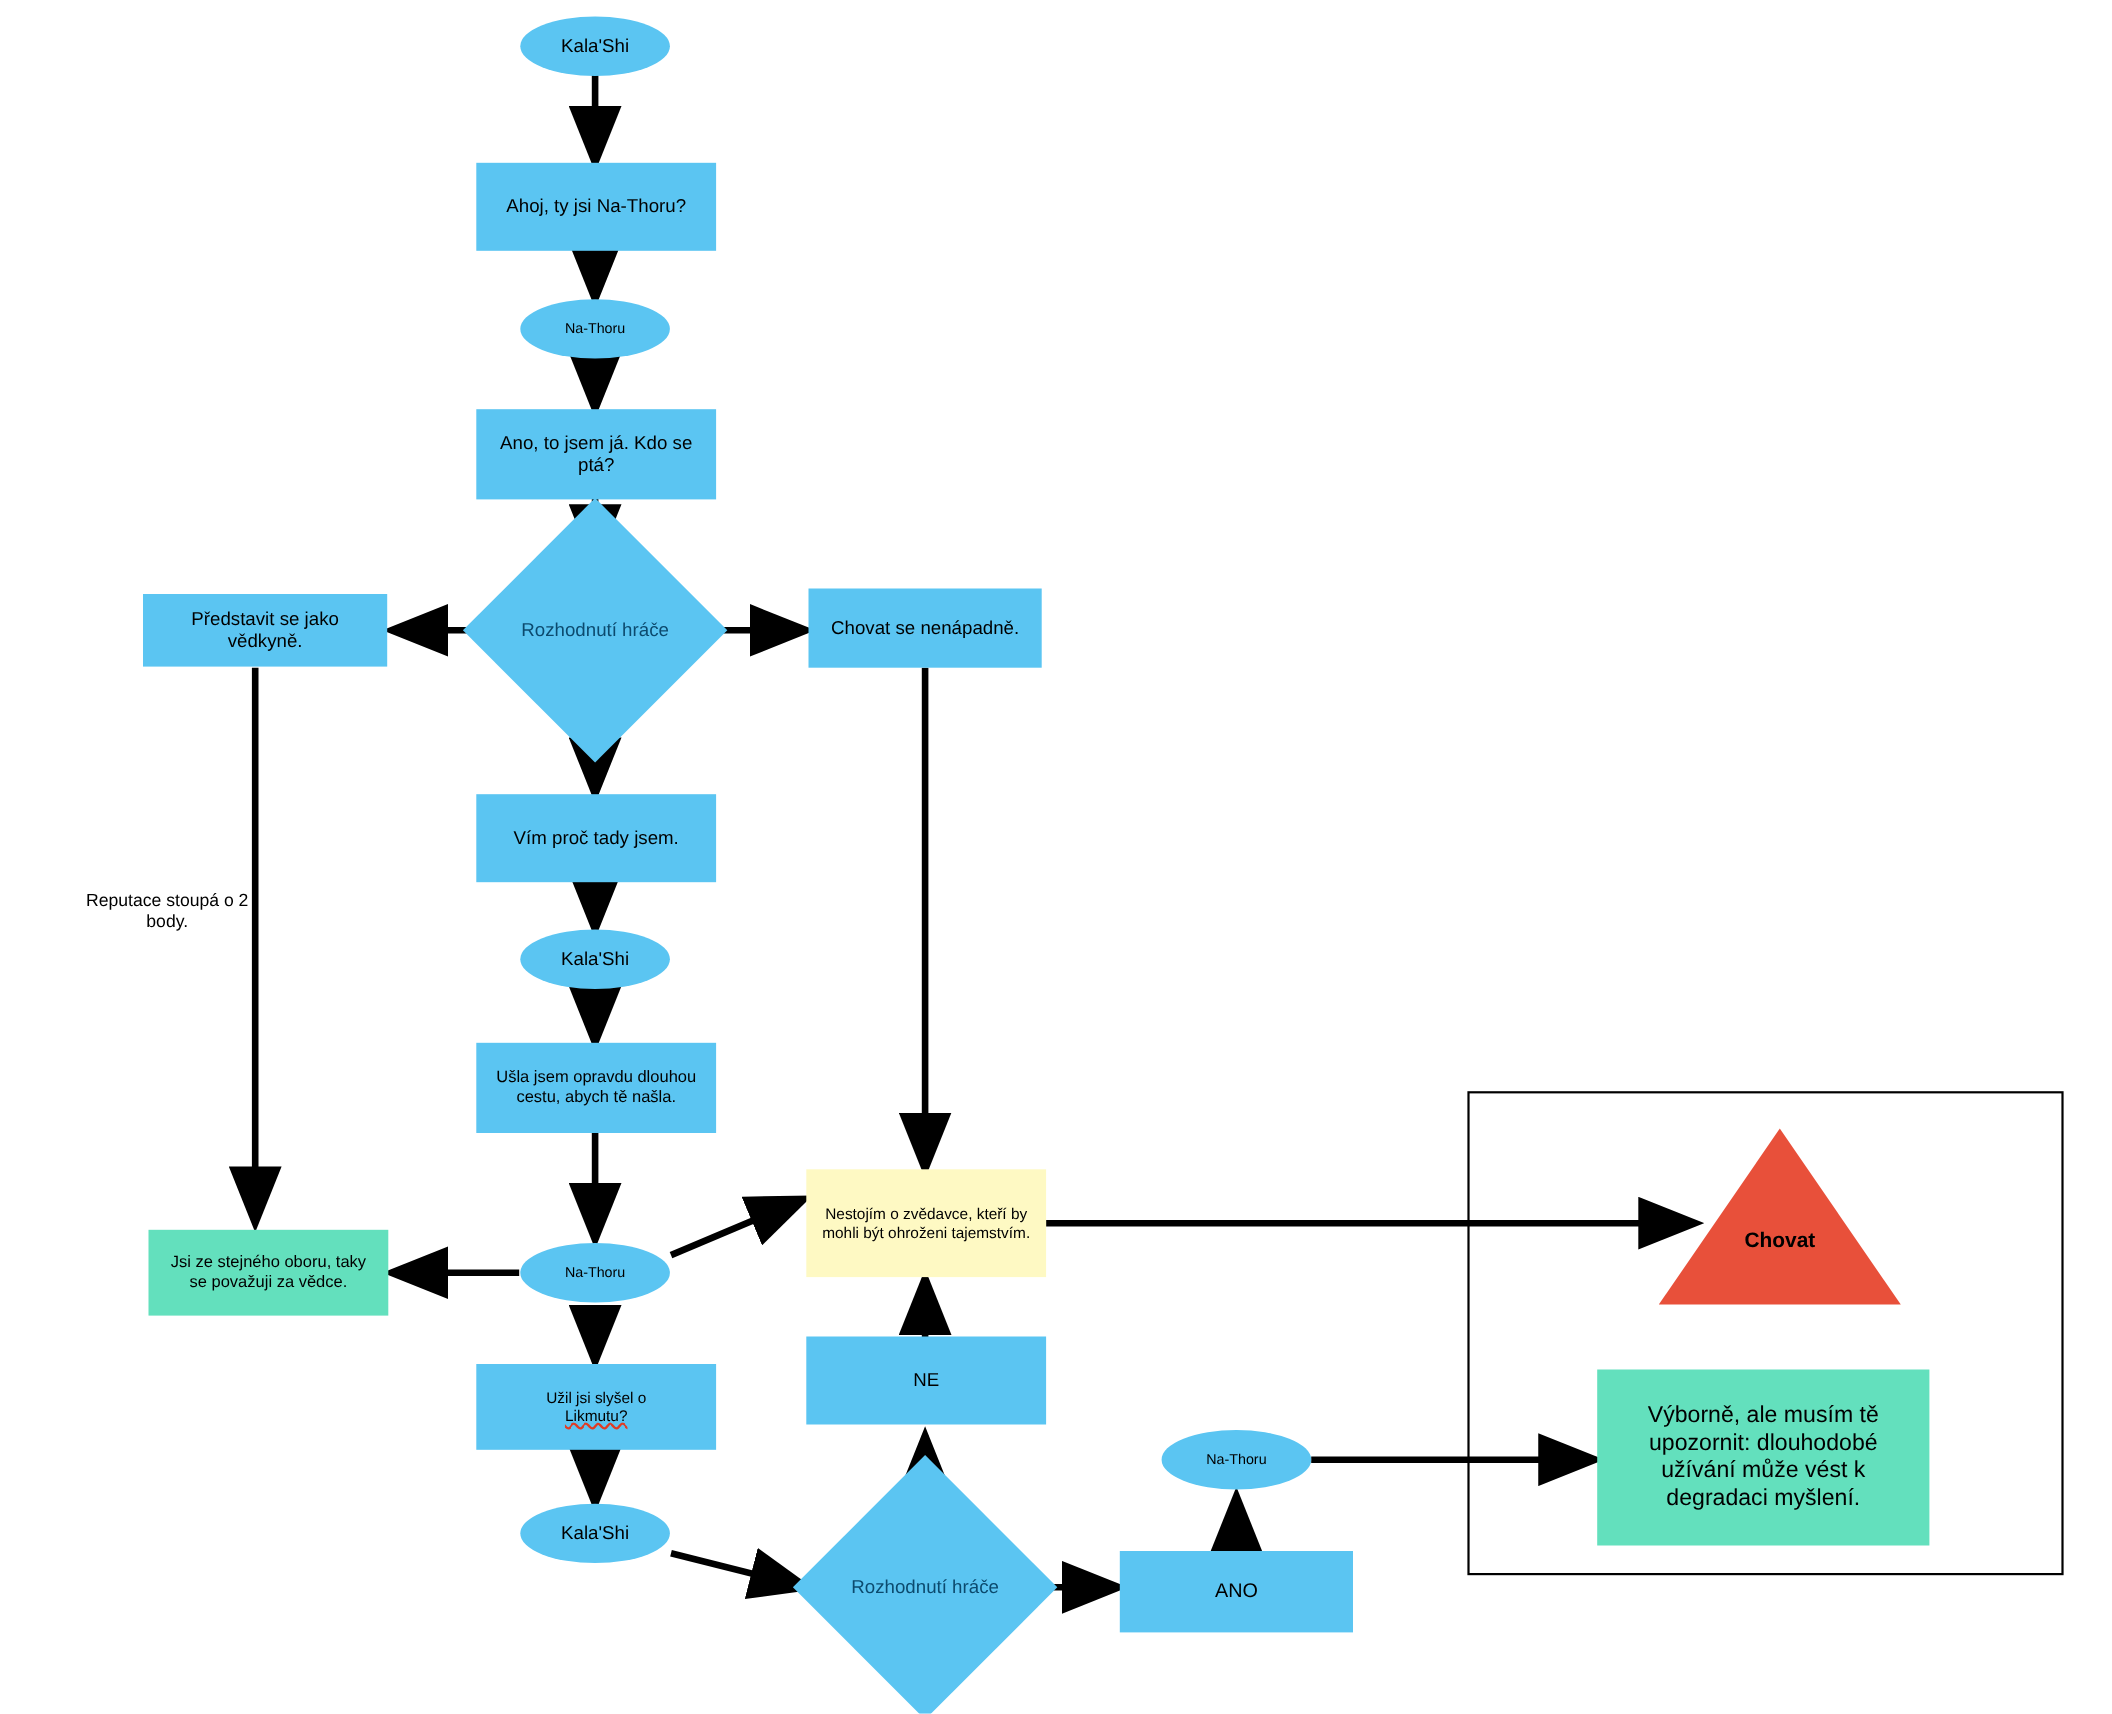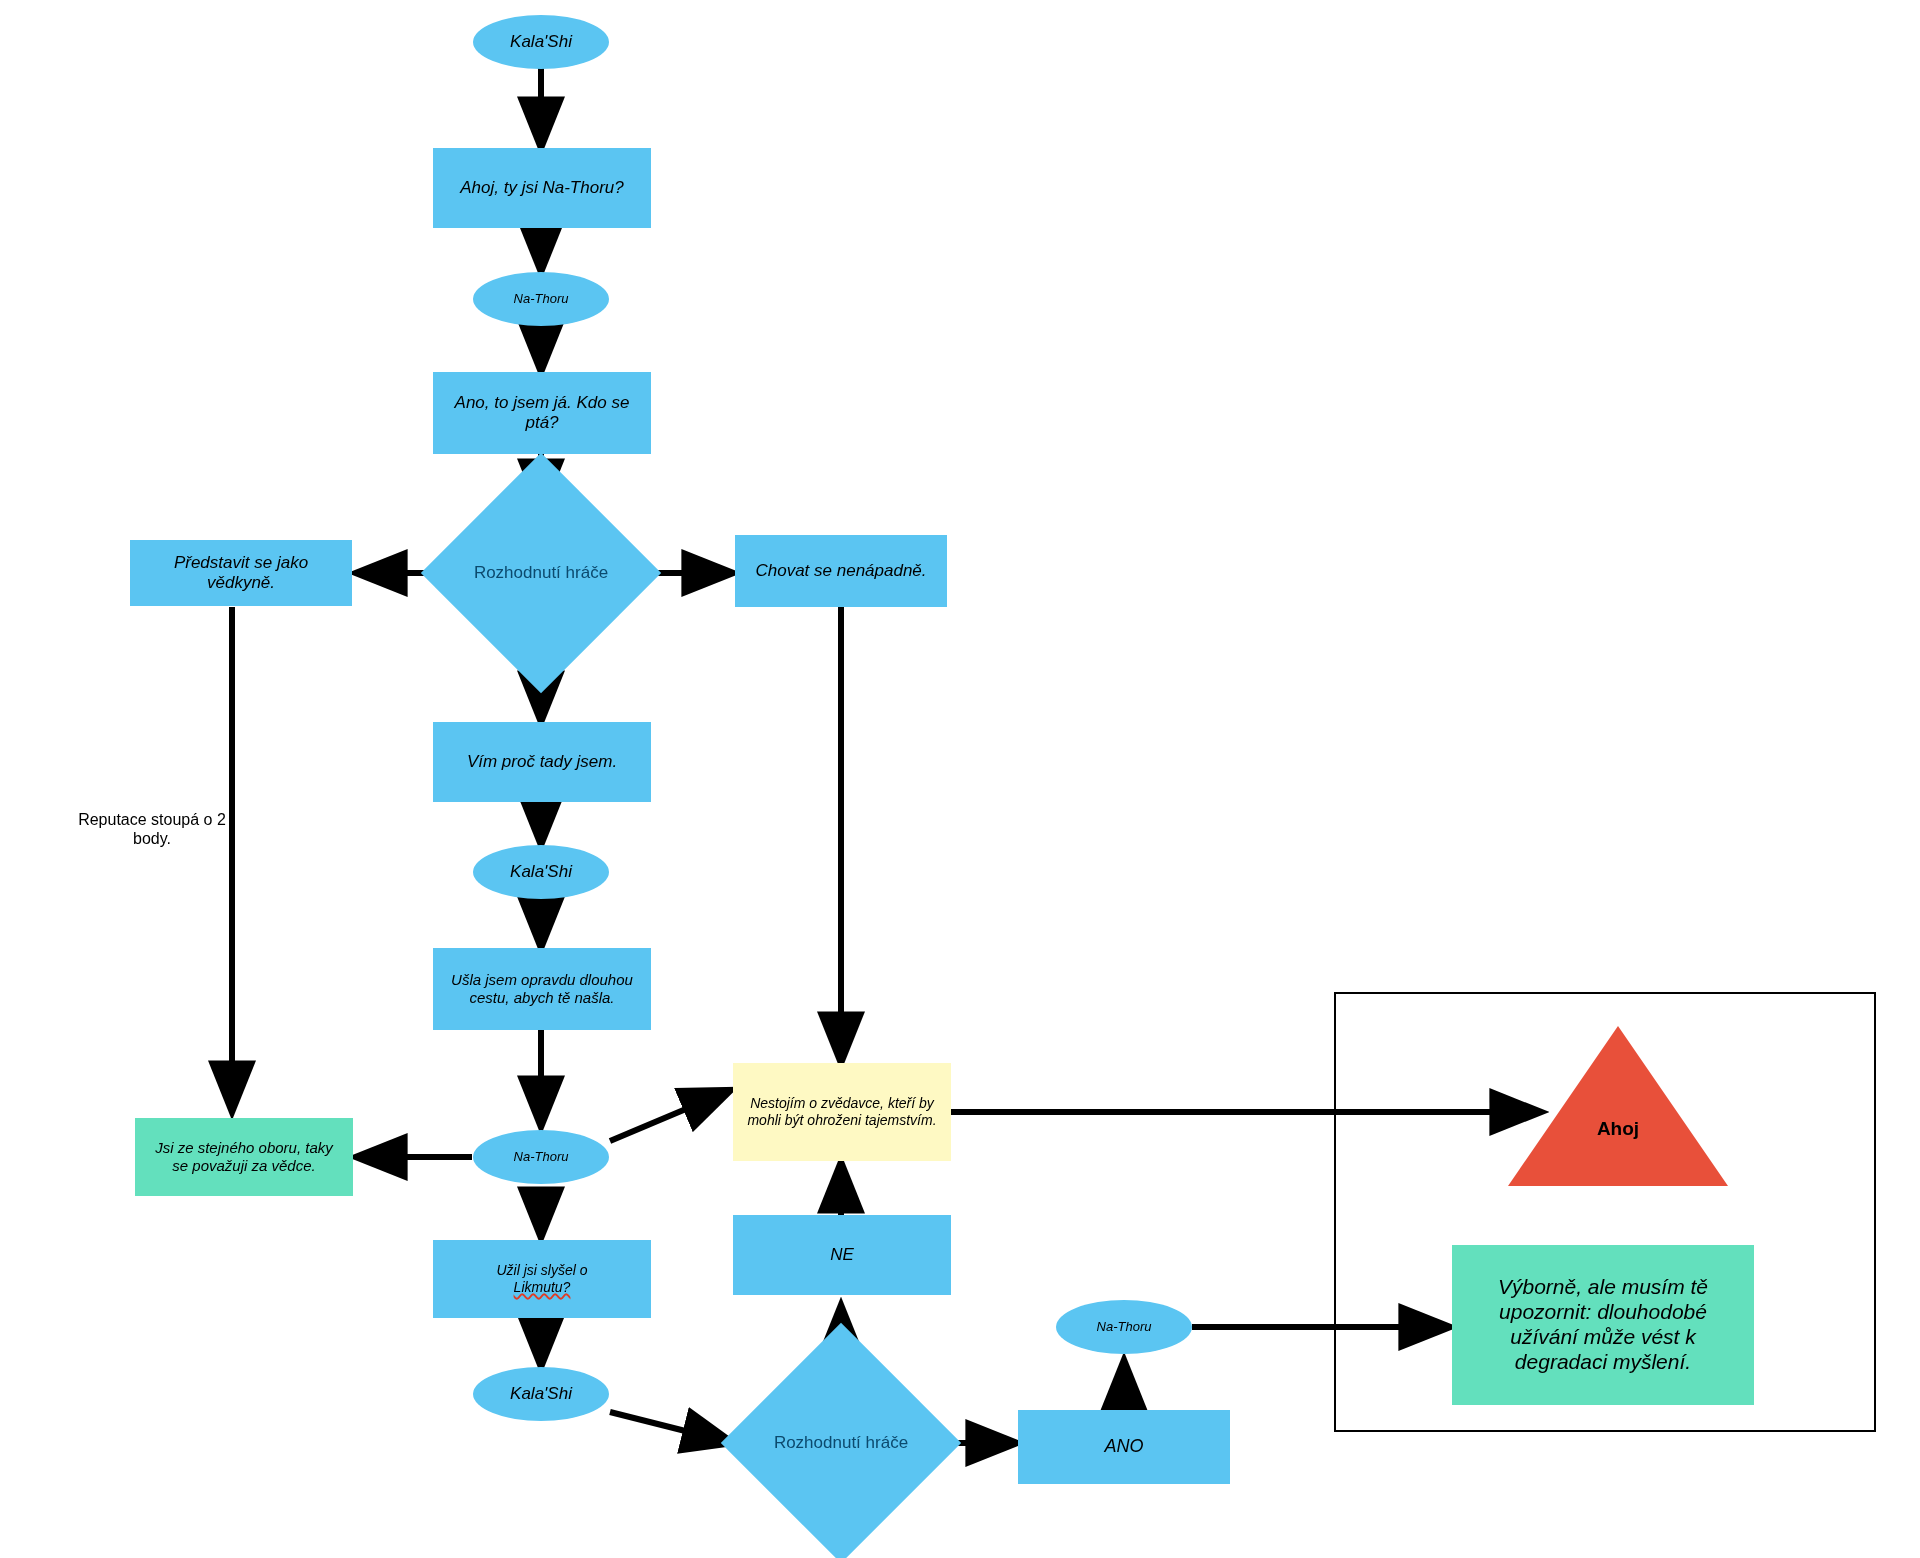--- a/index.html
+++ b/index.html
@@ -21,21 +21,20 @@
     position: absolute;
     box-sizing: border-box;
     display: flex;
     align-items: center;
     justify-content: center;
     text-align: center;
     color: #000000;
     line-height: 1.18;
     white-space: pre-line;
     z-index: 3;
-    font-style: italic;
   }
   .rect {
     background: #5BC5F2;
   }
   .green {
     background: #63E0BD;
   }
   .orange {
     background: #fef9c3;
   }
@@ -221,18 +220,18 @@
     <div class="diamond-shape"></div>
     <div class="diamond-label" style="font-size:17px;">Rozhodnutí hráče</div>
   </div>
 
   <div class="rect node" style="left:1018px; top:1410px; width:212px; height:74px; font-size:18px;">ANO</div>
 
   <div class="ellipse node" style="left:1056px; top:1300px; width:136px; height:54px; font-size:13px;">Na-Thoru</div>
 
   <div class="tri-wrap" style="left:1508px; top:1026px; width:220px; height:160px;">
     <div class="tri-shape" style="border-left:110px solid transparent; border-right:110px solid transparent; border-bottom:160px solid #E8503A;"></div>
-    <div class="tri-label" style="top:92px; font-size:19px;">Ahoj</div>
+    <div class="tri-label" style="top:92px; font-size:19px;">Chovat</div>
   </div>
 
   <div class="green node" style="left:1452px; top:1245px; width:302px; height:160px; font-size:21px; padding:0 12px;">Výborně, ale musím tě upozornit: dlouhodobé užívání může vést k degradaci myšlení.</div>
 
 </div>
 
 </body></html>

